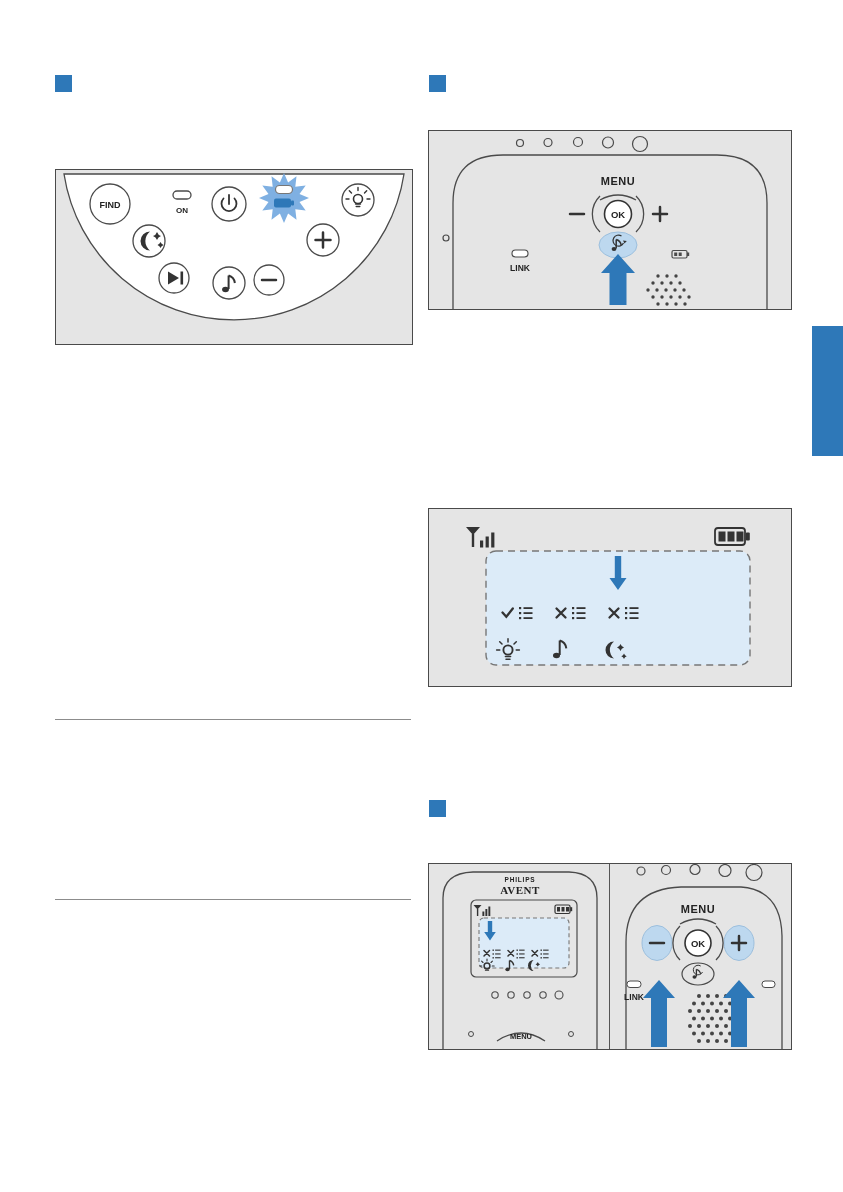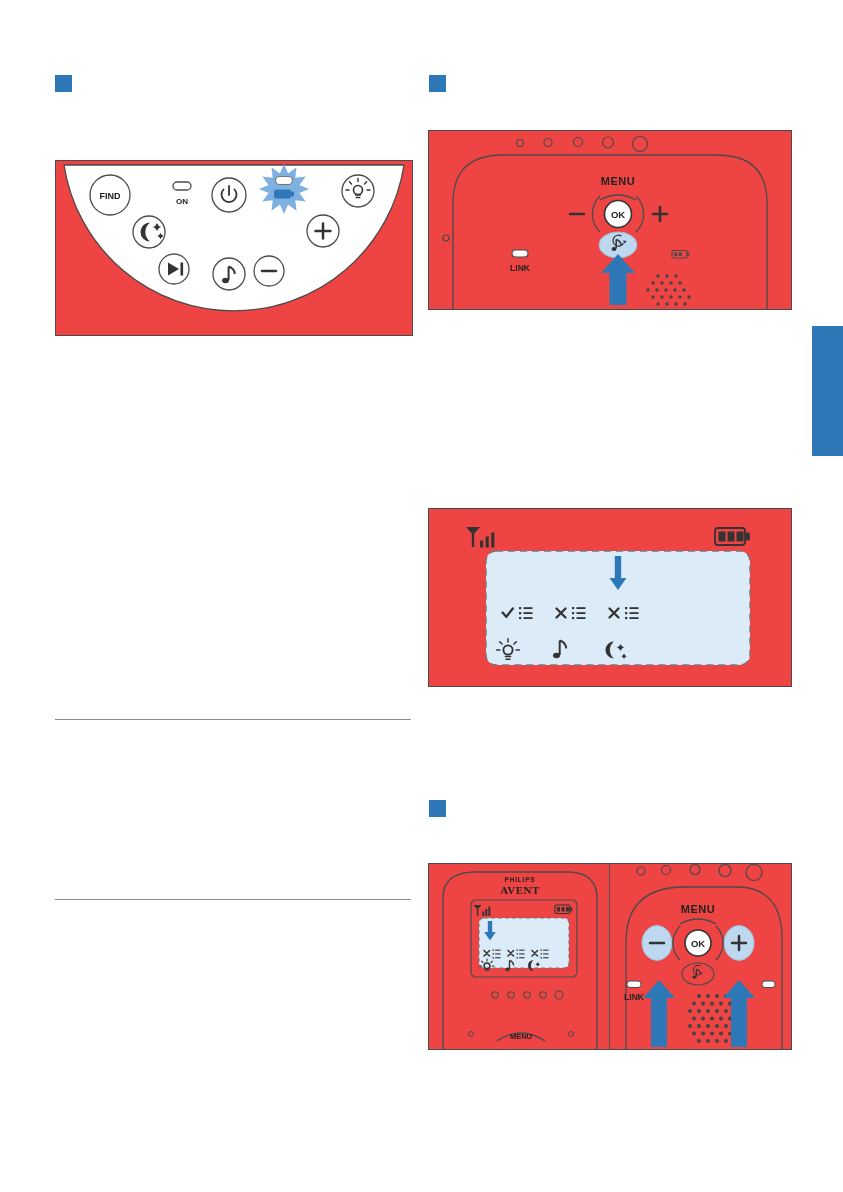--- a/index.html
+++ b/index.html
@@ -1,19 +1,19 @@
 <!DOCTYPE html>
 <html style="--accent: #2e78b8; --highlight: #bdd8ef; --screen: #dcebf8; --burst: #7fb0e2;"><head>
 <meta charset="utf-8">
 <style>
   html,body{margin:0;padding:0;background:#fff}
   .page{position:relative;width:843px;height:1192px;background:#fff;overflow:hidden;
         font-family:"Liberation Sans",sans-serif}
   .marker{position:absolute;width:17px;height:17px;background:var(--accent)}
-  .figure{position:absolute;border:1px solid #4a4a4a;background:#ef4444}
+  .figure{position:absolute;border:1px solid #4a4a4a;background:#e5e5e5}
   .side-tab{position:absolute;left:812px;top:326px;width:31px;height:130px;background:var(--accent)}
   .rule{position:absolute;height:1px;background:#8c8c8c;width:356px;left:55px}
   svg{display:block}
   .btn{fill:#fff;stroke:#4a4a4a;stroke-width:1.3}
   .ol{fill:none;stroke:#4a4a4a;stroke-width:1.3}
   .ic{fill:none;stroke:#333;stroke-width:1.8;stroke-linecap:round}
   .icf{fill:#333;stroke:none}
   .thick{stroke-width:2.5}
   text{font-family:"Liberation Sans",sans-serif;fill:#222;text-anchor:middle}
   .t-find{font-size:9px;font-weight:bold}
@@ -32,21 +32,21 @@
   .dot{fill:#444}
 </style>
 </head>
 <body>
 
 <div class="page">
 
   <div class="marker" style="left:55px;top:75px"></div>
   <div class="marker" style="left:429px;top:75px"></div>
 
-  <div class="figure" style="left:55px;top:160px;width:356px;height:174px">
+  <div class="figure" style="left:55px;top:169px;width:356px;height:174px">
     <svg viewBox="0 0 356 174" width="356" height="174">
       <path d="M 8 4 L 348 4 A 172 172 0 0 1 8 4 Z" fill="#fff" stroke="#4a4a4a" stroke-width="1.3"></path>
       <polygon class="burst-fill" points="253,28 243.5,32.1 249.7,40.5 239.3,39.3 240.5,49.7 232.1,43.5 228,53 223.9,43.5 215.5,49.7 216.7,39.3 206.3,40.5 212.5,32.1 203,28 212.5,23.9 206.3,15.5 216.7,16.7 215.5,6.3 223.9,12.5 228,3 232.1,12.5 240.5,6.3 239.3,16.7 249.7,15.5 243.5,23.9"></polygon>
       <g>
         <circle cx="54" cy="34" r="20" class="btn"></circle>
         <text x="54" y="37.5" class="t-find">FIND</text>
       </g>
       <g>
         <rect x="117" y="21" width="18" height="8" rx="4" class="btn"></rect>
         <text x="126" y="42.5" class="t-tiny">ON</text>

